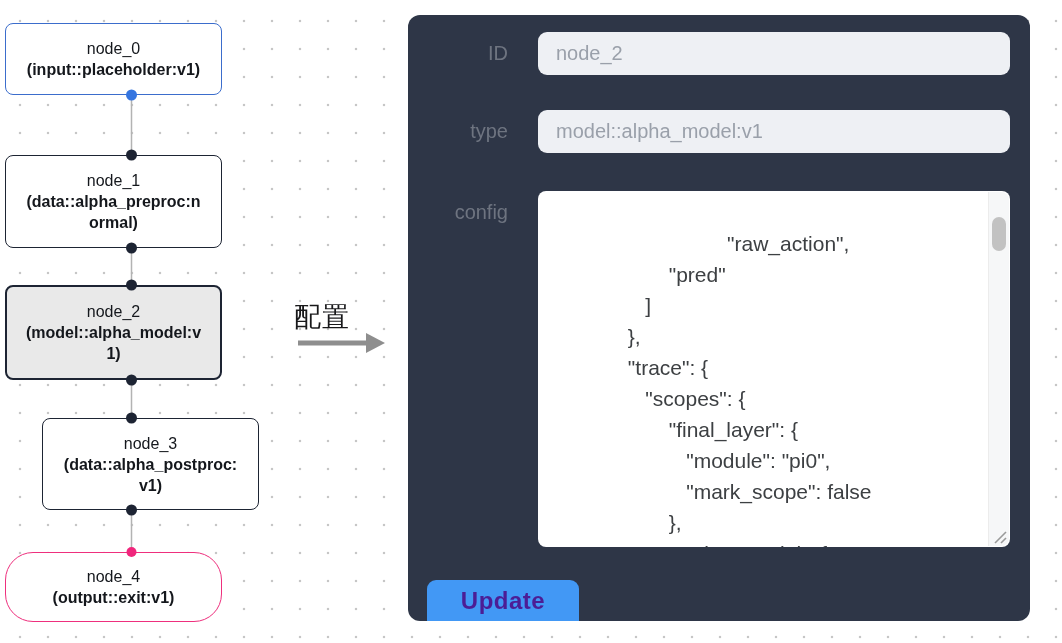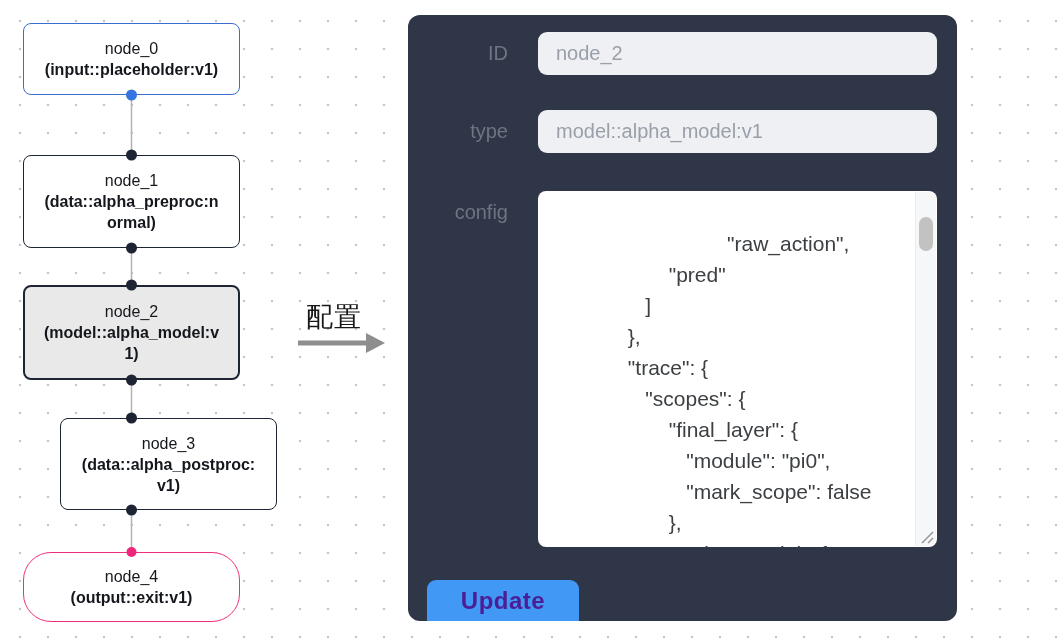--- a/index.html
+++ b/index.html
@@ -9,21 +9,21 @@
   #app {
     position:relative; width:1062px; height:643px; overflow:hidden;
     background-color:#ffffff;
     background-image: radial-gradient(circle, var(--dot-grid) 1.4px, transparent 1.6px);
     background-size: 28px 28px;
     background-position: 6px 7px;
   }
 
   
   .node {
-    position:absolute; left:23px; width:217px;
+    position:absolute; left:5px; width:217px;
     background:#ffffff;
     border:1.5px solid var(--node-default-border);
     border-radius:8px;
     display:flex; flex-direction:column; align-items:center; justify-content:center;
     text-align:center; padding:4px 17px;
     font-size:16px; line-height:21px; color:#14171c;
     z-index:2;
   }
   .node-subtitle { word-break:break-all;font-weight:bold; }
   .node--input    { border-color:var(--node-input-border); }
@@ -34,28 +34,28 @@
   #node-1 { top:155px; height:93px; }
   #node-2 { top:285px; height:95px; }
   #node-3 { top:418px; height:92px;margin-left:37px; }
   #node-4 { top:552px; height:70px; }
 
   #edge-layer { position:absolute; left:0; top:0; width:270px; height:643px; z-index:3; pointer-events:none; }
 
   
   #transition-label {
     position:absolute; left:294px; top:299px; width:80px;
-    font-size:27px; font-weight:500; color:#18181a; text-align:center;
+    font-size:27px; font-weight:500; color:#18181a; text-align:left;
     letter-spacing:1px;
   }
   #transition-arrow { position:absolute; left:292px; top:330px; }
 
   
   #config-panel {
-    position:absolute; left:408px; top:15px; width:549px; height:606px;
+    position:absolute; left:408px; top:15px; width:622px; height:606px;
     background:var(--panel-bg); border-radius:12px; overflow:hidden;
   }
   .panel-row { position:absolute; left:0; right:20px; display:flex; align-items:flex-start; }
   .panel-label {
     flex:0 0 100px; text-align:right; color:var(--label-gray);
     font-size:20px; line-height:43px;
   }
   .panel-row .field-wrap { flex:1; margin-left:30px; position:relative; }
 
   #row-id   { top:17px; }

